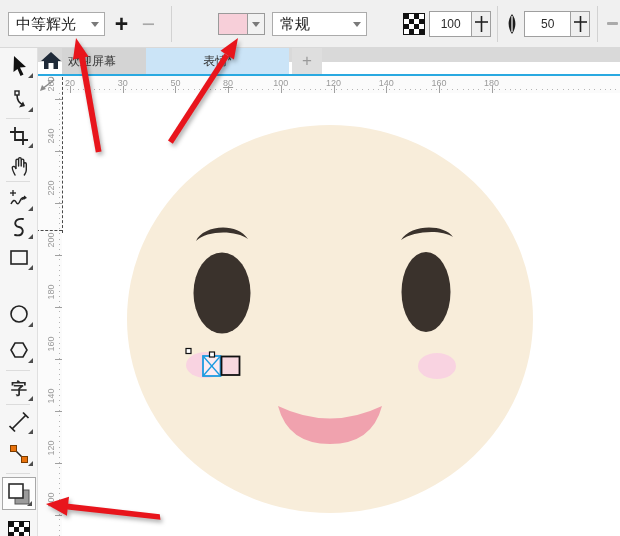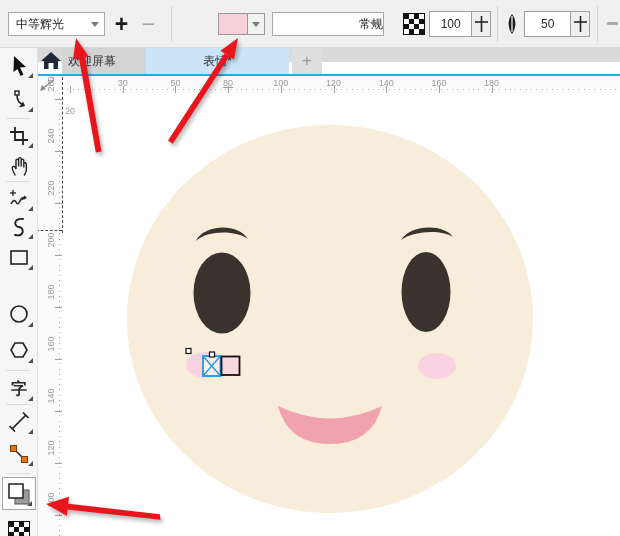--- a/index.html
+++ b/index.html
@@ -2,21 +2,21 @@
 <html><head>
 <meta charset="utf-8">
 <style>
   * { margin:0; padding:0; box-sizing:border-box; }
   html,body { width:620px; height:536px; overflow:hidden; }
   body { font-family:"Liberation Sans","DejaVu Sans",sans-serif; position:relative; background:#fff; }
 
   
   .property-bar { position:absolute; left:0; top:0; width:620px; height:48px; background:#f0f0f0; border-bottom:1px solid #d9d9d9; z-index:20; }
   .pb-sep { position:absolute; top:6px; height:36px; width:1px; background:#d2d2d2; }
-  .dropdown { position:absolute; top:12px; height:24px; background:#fff; border:1px solid #abababa1; border:1px solid #ababab; display:flex; align-items:center; font-size:12px; color:#222; padding-left:7px; cursor:default; }
+  .dropdown { position:absolute; top:12px; height:24px; background:#fff; border:1px solid #abababa1; border:1px solid #ababab; display:flex; align-items:center; font-size:15px; color:#222; padding-left:7px; cursor:default; }
   .dropdown .dd-arrow { position:absolute; right:5px; top:9px; width:0; height:0; border-left:4px solid transparent; border-right:4px solid transparent; border-top:5px solid #7a7a7a; }
   .pb-btn { position:absolute; top:12px; width:25px; height:24px; display:flex; align-items:center; justify-content:center; font-size:23px; font-weight:bold; color:#1a1a1a; }
   .pb-btn.disabled { color:#a8a8a8; font-weight:normal; }
   .swatch-btn { position:absolute; left:218px; top:13px; width:47px; height:22px; border:1px solid #9a9a9a; background:#f2f2f2; display:flex; }
   .swatch-color { width:29px; height:100%; border-right:1px solid #9a9a9a; }
   .swatch-arrow { flex:1; position:relative; }
   .swatch-arrow:after { content:""; position:absolute; left:4px; top:8px; border-left:4px solid transparent; border-right:4px solid transparent; border-top:5px solid #7a7a7a; }
   .num-box { position:absolute; top:11px; height:26px; border:1px solid #9f9f9f; background:#fff; display:flex; }
   .num-val { display:flex; align-items:center; justify-content:center; font-size:12px; color:#2b2b2b; }
   .stepper { width:19px; border-left:1px solid #9f9f9f; background:#efefef; position:relative; }
@@ -72,21 +72,21 @@
     </div>
   <div class="pb-btn disabled" style="left:136px;">
       <span>−</span>
     </div>
   <div class="pb-sep" style="left:171px;"></div>
 
   <div class="swatch-btn">
     <div class="swatch-color" style="background: rgb(247, 207, 217);"></div>
     <div class="swatch-arrow"></div>
   </div>
-  <div class="dropdown" style="left:272px;width:112px;justify-content:flex-end;">
+  <div class="dropdown" style="left:272px;width:95px;">
     <span>常规</span>
     <span class="dd-arrow"></span>
   </div>
 
   <div class="icon-cell" style="left:403px;">
     <svg width="22" height="22">
         <rect x="0.5" y="0.5" width="21" height="21" fill="#fff" stroke="#111"></rect>
       <g fill="#111">
         <rect x="1" y="1" width="5" height="5"></rect>
           <rect x="11" y="1" width="5" height="5"></rect>
@@ -149,21 +149,21 @@
 
 <div class="ruler-corner">
   <svg width="24" height="17">
     <line x1="4" y1="13" x2="16" y2="4" stroke="#8a8a8a" stroke-width="1.5"></line>
     <polygon points="2,15 8,13 4,9" fill="#8a8a8a"></polygon>
     <line x1="10" y1="4" x2="12" y2="7" stroke="#8a8a8a" stroke-width="1"></line>
     <line x1="14" y1="1" x2="16" y2="4" stroke="#8a8a8a" stroke-width="1"></line>
   </svg>
 </div>
 <div class="h-ruler" id="h-ruler">
-    <span class="rl" style="left: 8px; margin-top: 28px;">20</span>
+    <span class="rl" style="left: 8px;">20</span>
     <span class="rt" style="left: 8px;"></span>
     <span class="rl" style="left: 60.7px;">30</span>
     <span class="rt" style="left: 60.7px;"></span>
     <span class="rl" style="left: 113.4px;">50</span>
     <span class="rt" style="left: 113.4px;"></span>
     <span class="rl" style="left: 166.1px; text-decoration: underline;">80</span>
     <span class="rt" style="left: 166.1px;"></span>
     <span class="rl" style="left: 218.8px;">100</span>
     <span class="rt" style="left: 218.8px;"></span>
     <span class="rl" style="left: 271.5px;">120</span>

